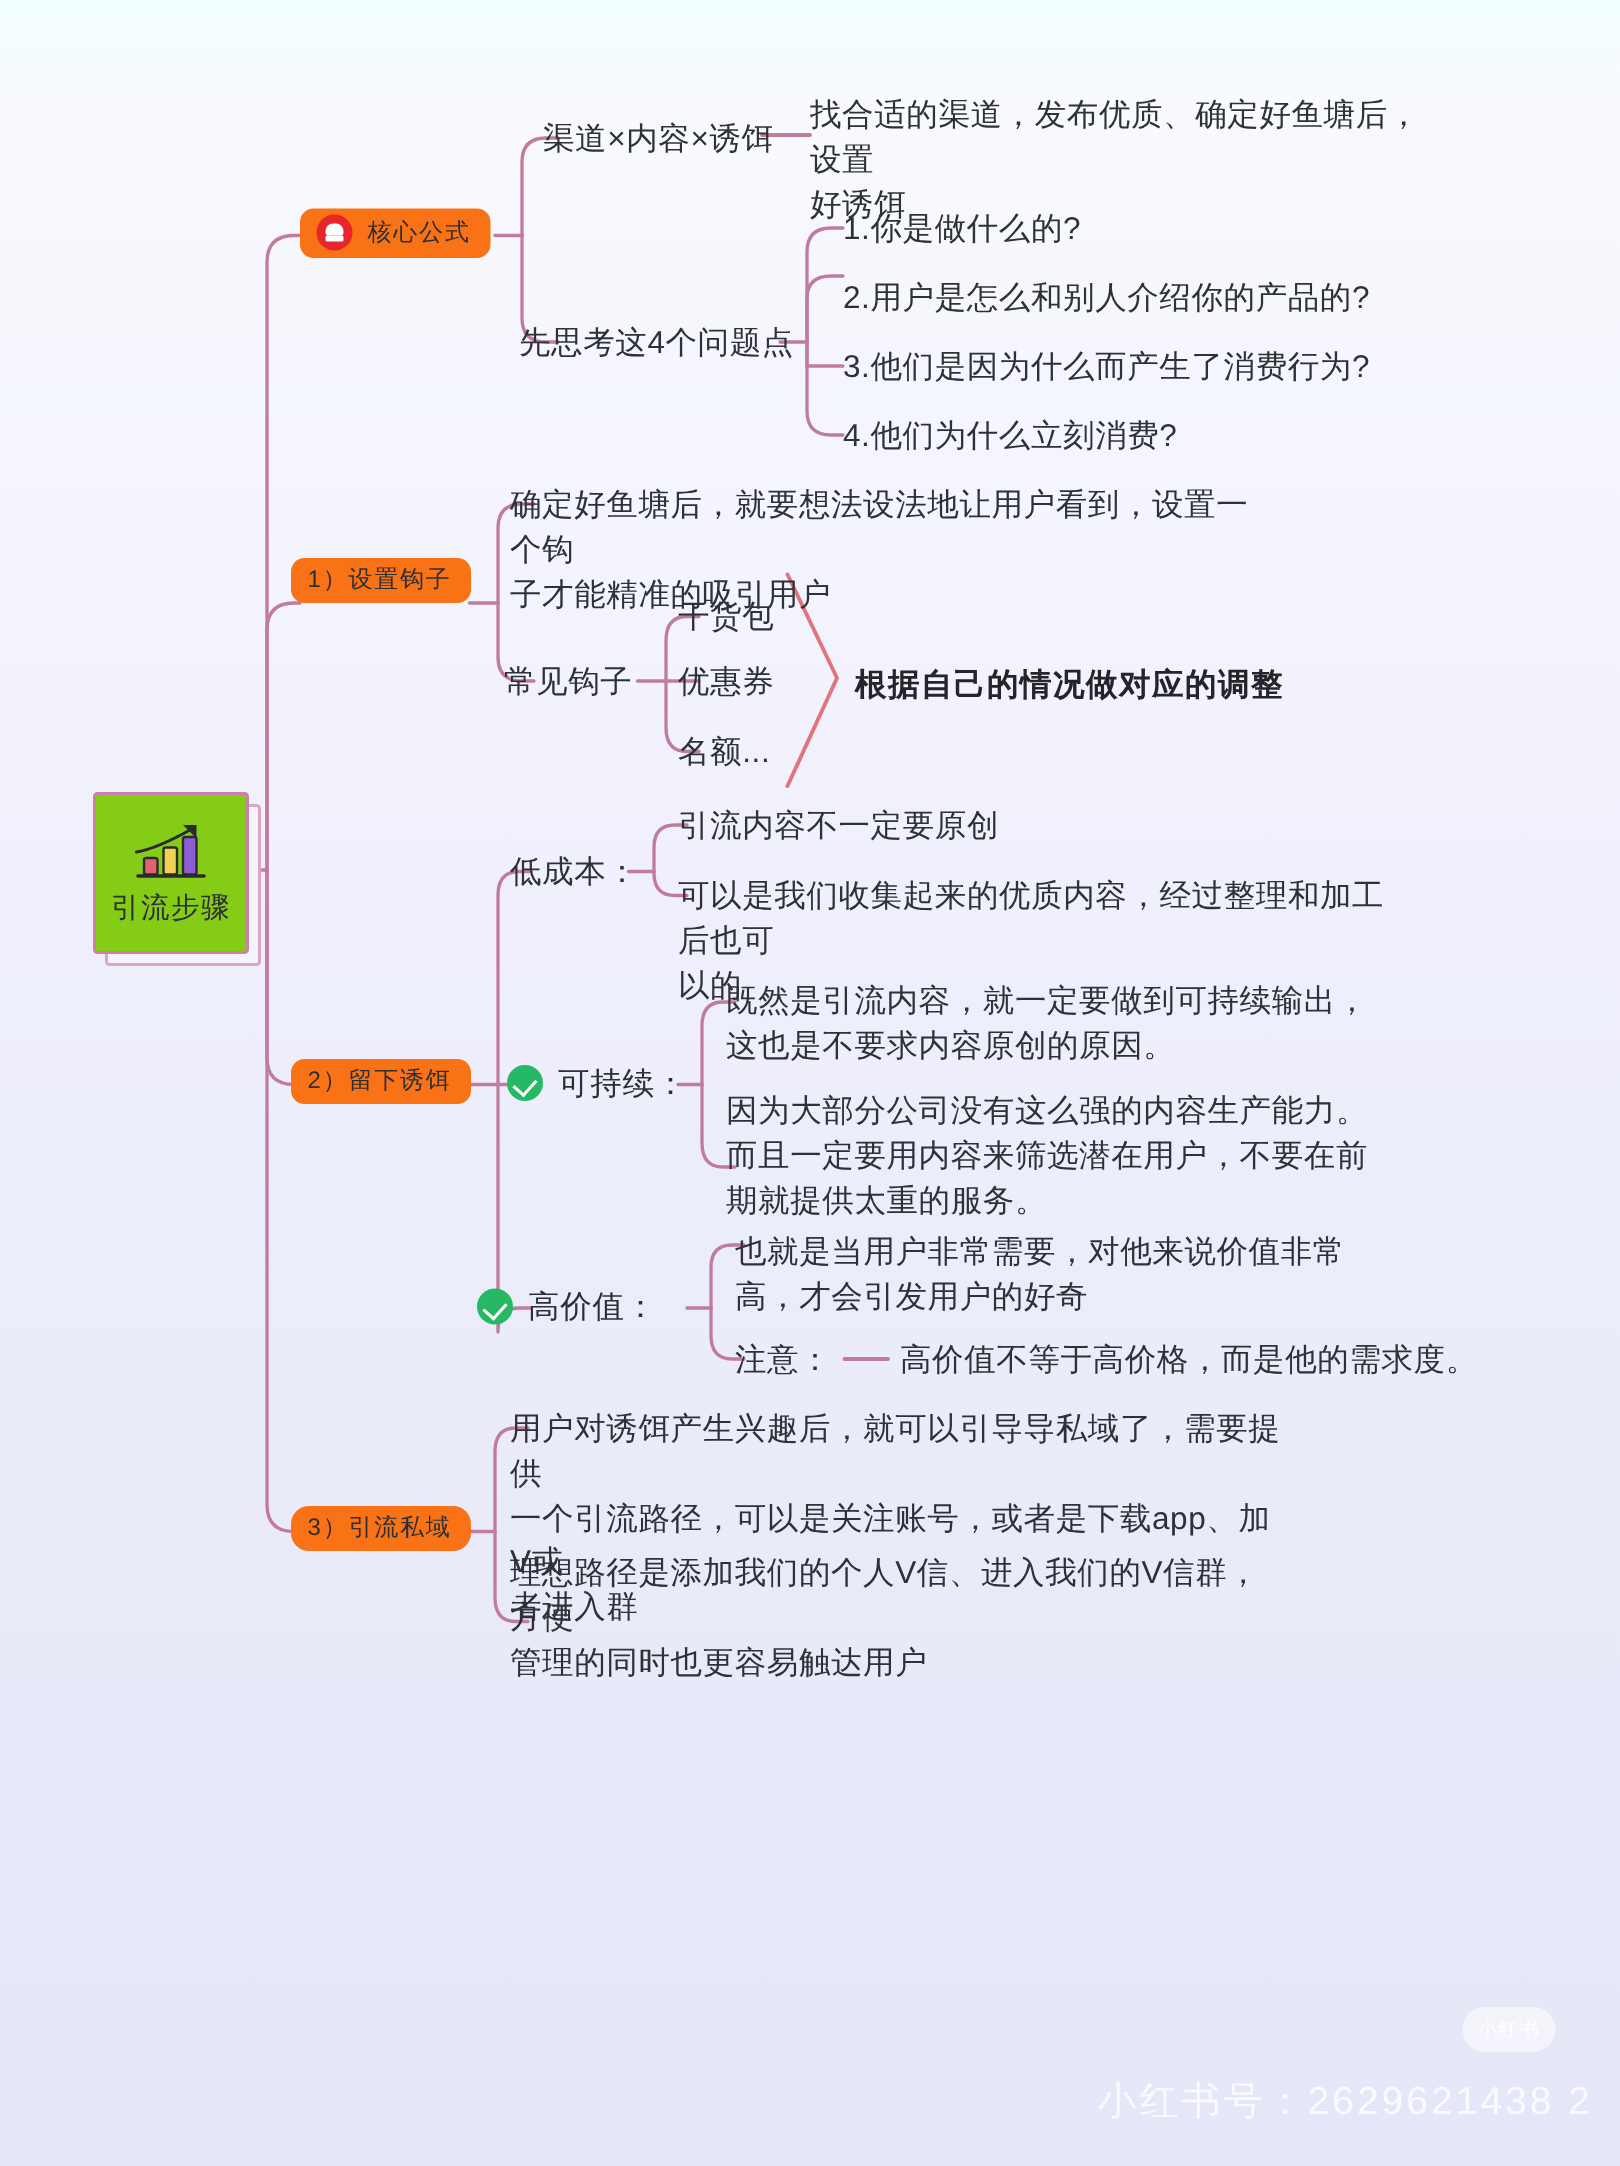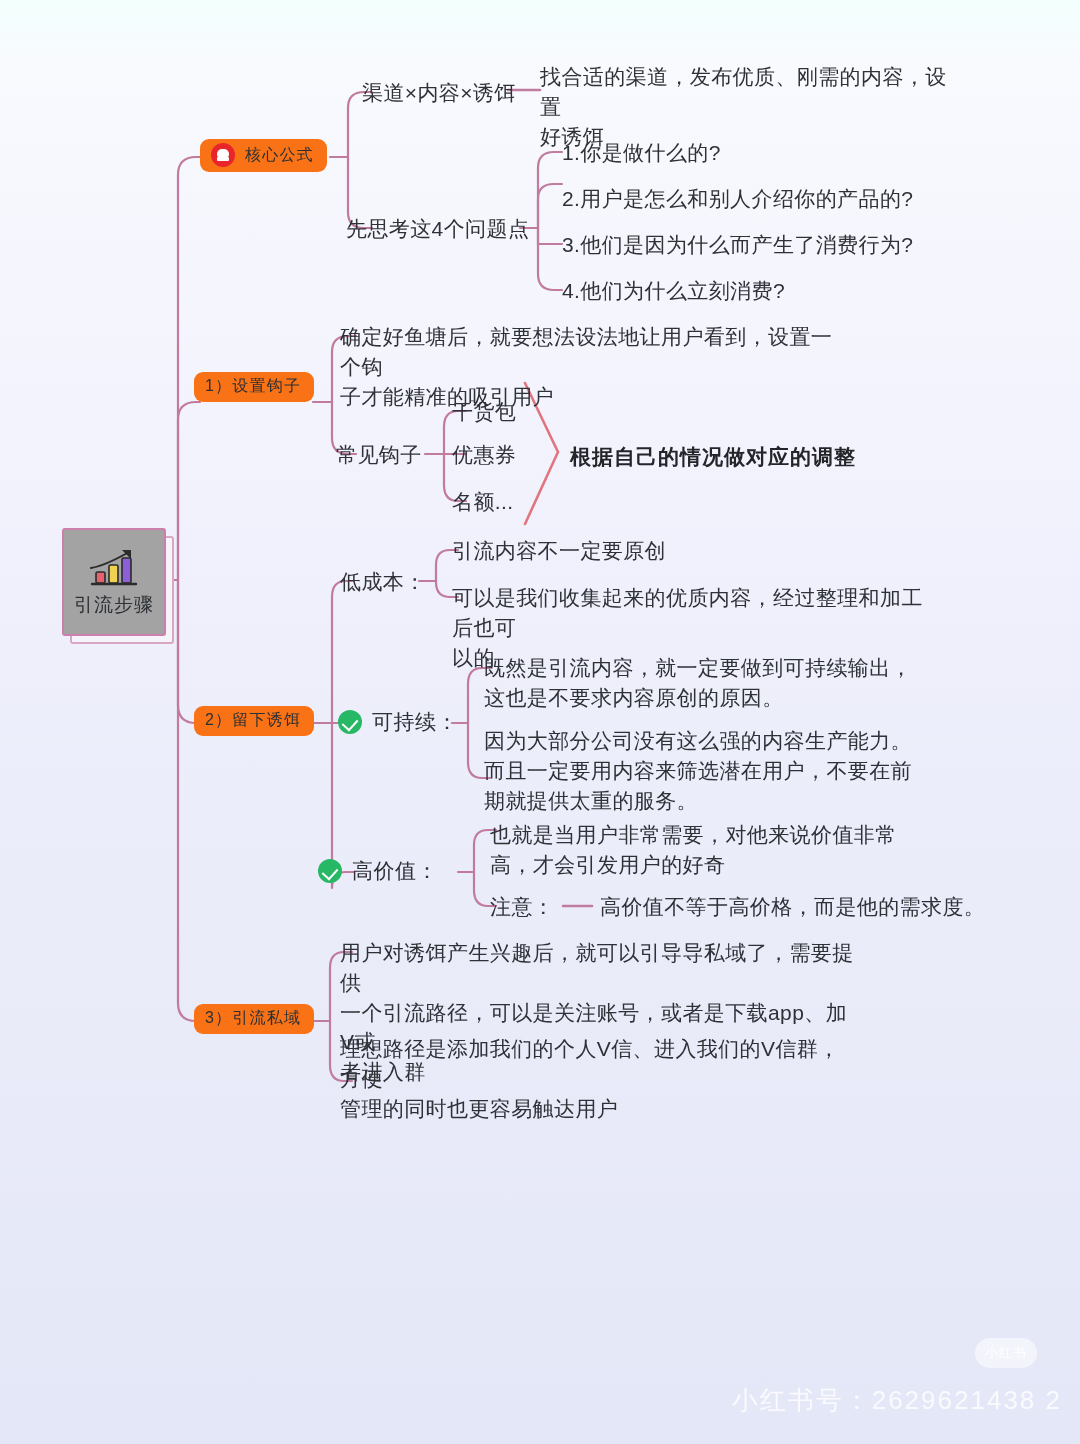--- a/index.html
+++ b/index.html
@@ -64,21 +64,21 @@
   #root-card{
     position:absolute;left:62px;top:528px;width:100px;height:104px;
   }
   .card-shadow{
     position:absolute;left:8px;top:8px;width:100px;height:104px;
     border:2px solid #d9a6c4;border-radius:3px;background:#f6f4fb;
   }
   .card-face{
     position:absolute;left:0;top:0;width:100px;height:104px;
     border:2px solid #cb7fab;border-radius:3px;
-    background:#a3a3a3;
+    background:#84cc16;
     display:flex;flex-direction:column;align-items:center;justify-content:center;gap:2px;
   }
   .card-face .rtitle{
     font-size:19px;color:#2d3035;letter-spacing:1px;font-weight:500;
   }
   .chart-ico{width:58px;height:44px;}
 
   
   .wm-pill{
     position:absolute;left:975px;top:1338px;width:62px;height:30px;
@@ -169,21 +169,21 @@
     </div>
   </div>
 
   <div class="mainnode" style="left:200px;top:139px;">
     <span class="ic-thumb"></span>
     <span class="lbl">核心公式</span>
   </div>
 
   <div class="node" style="left:362px;top:78px;">渠道×内容×诱饵</div>
 
-  <div class="node wrap" style="left:540px;top:62px;width:420px;">找合适的渠道，发布优质、刚需的内容，设置
+  <div class="node wrap" style="left:540px;top:62px;width:420px;">找合适的渠道，发布优质、确定好鱼塘后，设置
 好诱饵</div>
 
   <div class="node" style="left:346px;top:214px;">先思考这4个问题点</div>
 
   <div class="node" style="left:562px;top:138px;">1.你是做什么的?</div>
   <div class="node" style="left:562px;top:184px;">2.用户是怎么和别人介绍你的产品的?</div>
   <div class="node" style="left:562px;top:230px;">3.他们是因为什么而产生了消费行为?</div>
   <div class="node" style="left:562px;top:276px;">4.他们为什么立刻消费?</div>
 
   <div class="mainnode" style="left:194px;top:372px;">
@@ -222,21 +222,21 @@
 
   <div class="mainnode" style="left:318px;top:857px;background:transparent;padding:0;font-size:21px;letter-spacing:.5px;">
     <span class="ic-check"></span>
     <span class="lbl">高价值：</span>
   </div>
   <div class="node wrap" style="left:490px;top:820px;width:420px;">也就是当用户非常需要，对他来说价值非常
 高，才会引发用户的好奇</div>
   <div class="node" style="left:490px;top:892px;">注意：</div>
   <div class="node" style="left:600px;top:892px;">高价值不等于高价格，而是他的需求度。</div>
 
-  <div class="mainnode" style="left:194px;top:1004px;">
+  <div class="mainnode" style="left:194px;top:1004px;border-radius:12px;">
     <span class="lbl">3）引流私域</span>
   </div>
 
   <div class="node wrap" style="left:340px;top:938px;width:520px;">用户对诱饵产生兴趣后，就可以引导导私域了，需要提供
 一个引流路径，可以是关注账号，或者是下载app、加V或
 者进入群</div>
   <div class="node wrap" style="left:340px;top:1034px;width:520px;">理想路径是添加我们的个人V信、进入我们的V信群，方便
 管理的同时也更容易触达用户</div>
 
   <div class="wm-pill">小红书</div>

